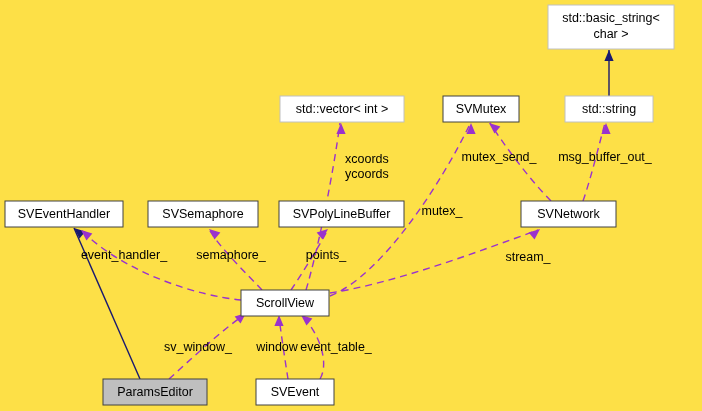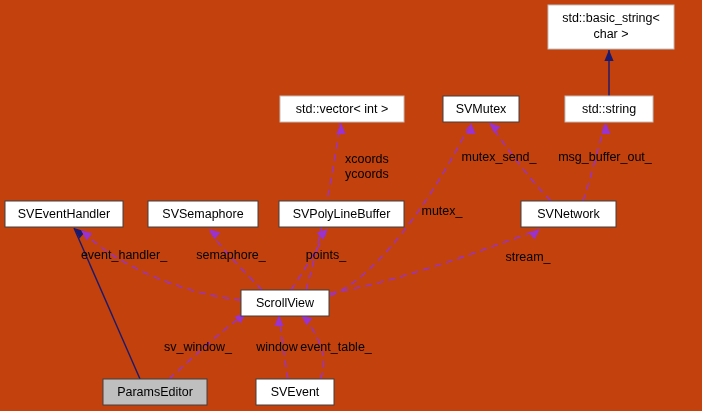--- a/index.html
+++ b/index.html
@@ -4,21 +4,21 @@
 <style>
   html, body {
     margin: 0;
     padding: 0;
     background: #ffffff;
   }
   #diagram-root {
     position: relative;
     width: 702px;
     height: 411px;
-    background: #c2410c;
+    background: #fde047;
     font-family: "Liberation Sans", sans-serif;
   }
   svg.graph {
     display: block;
     width: 702px;
     height: 411px;
   }
   .node-box {
     stroke-width: 1;
   }

